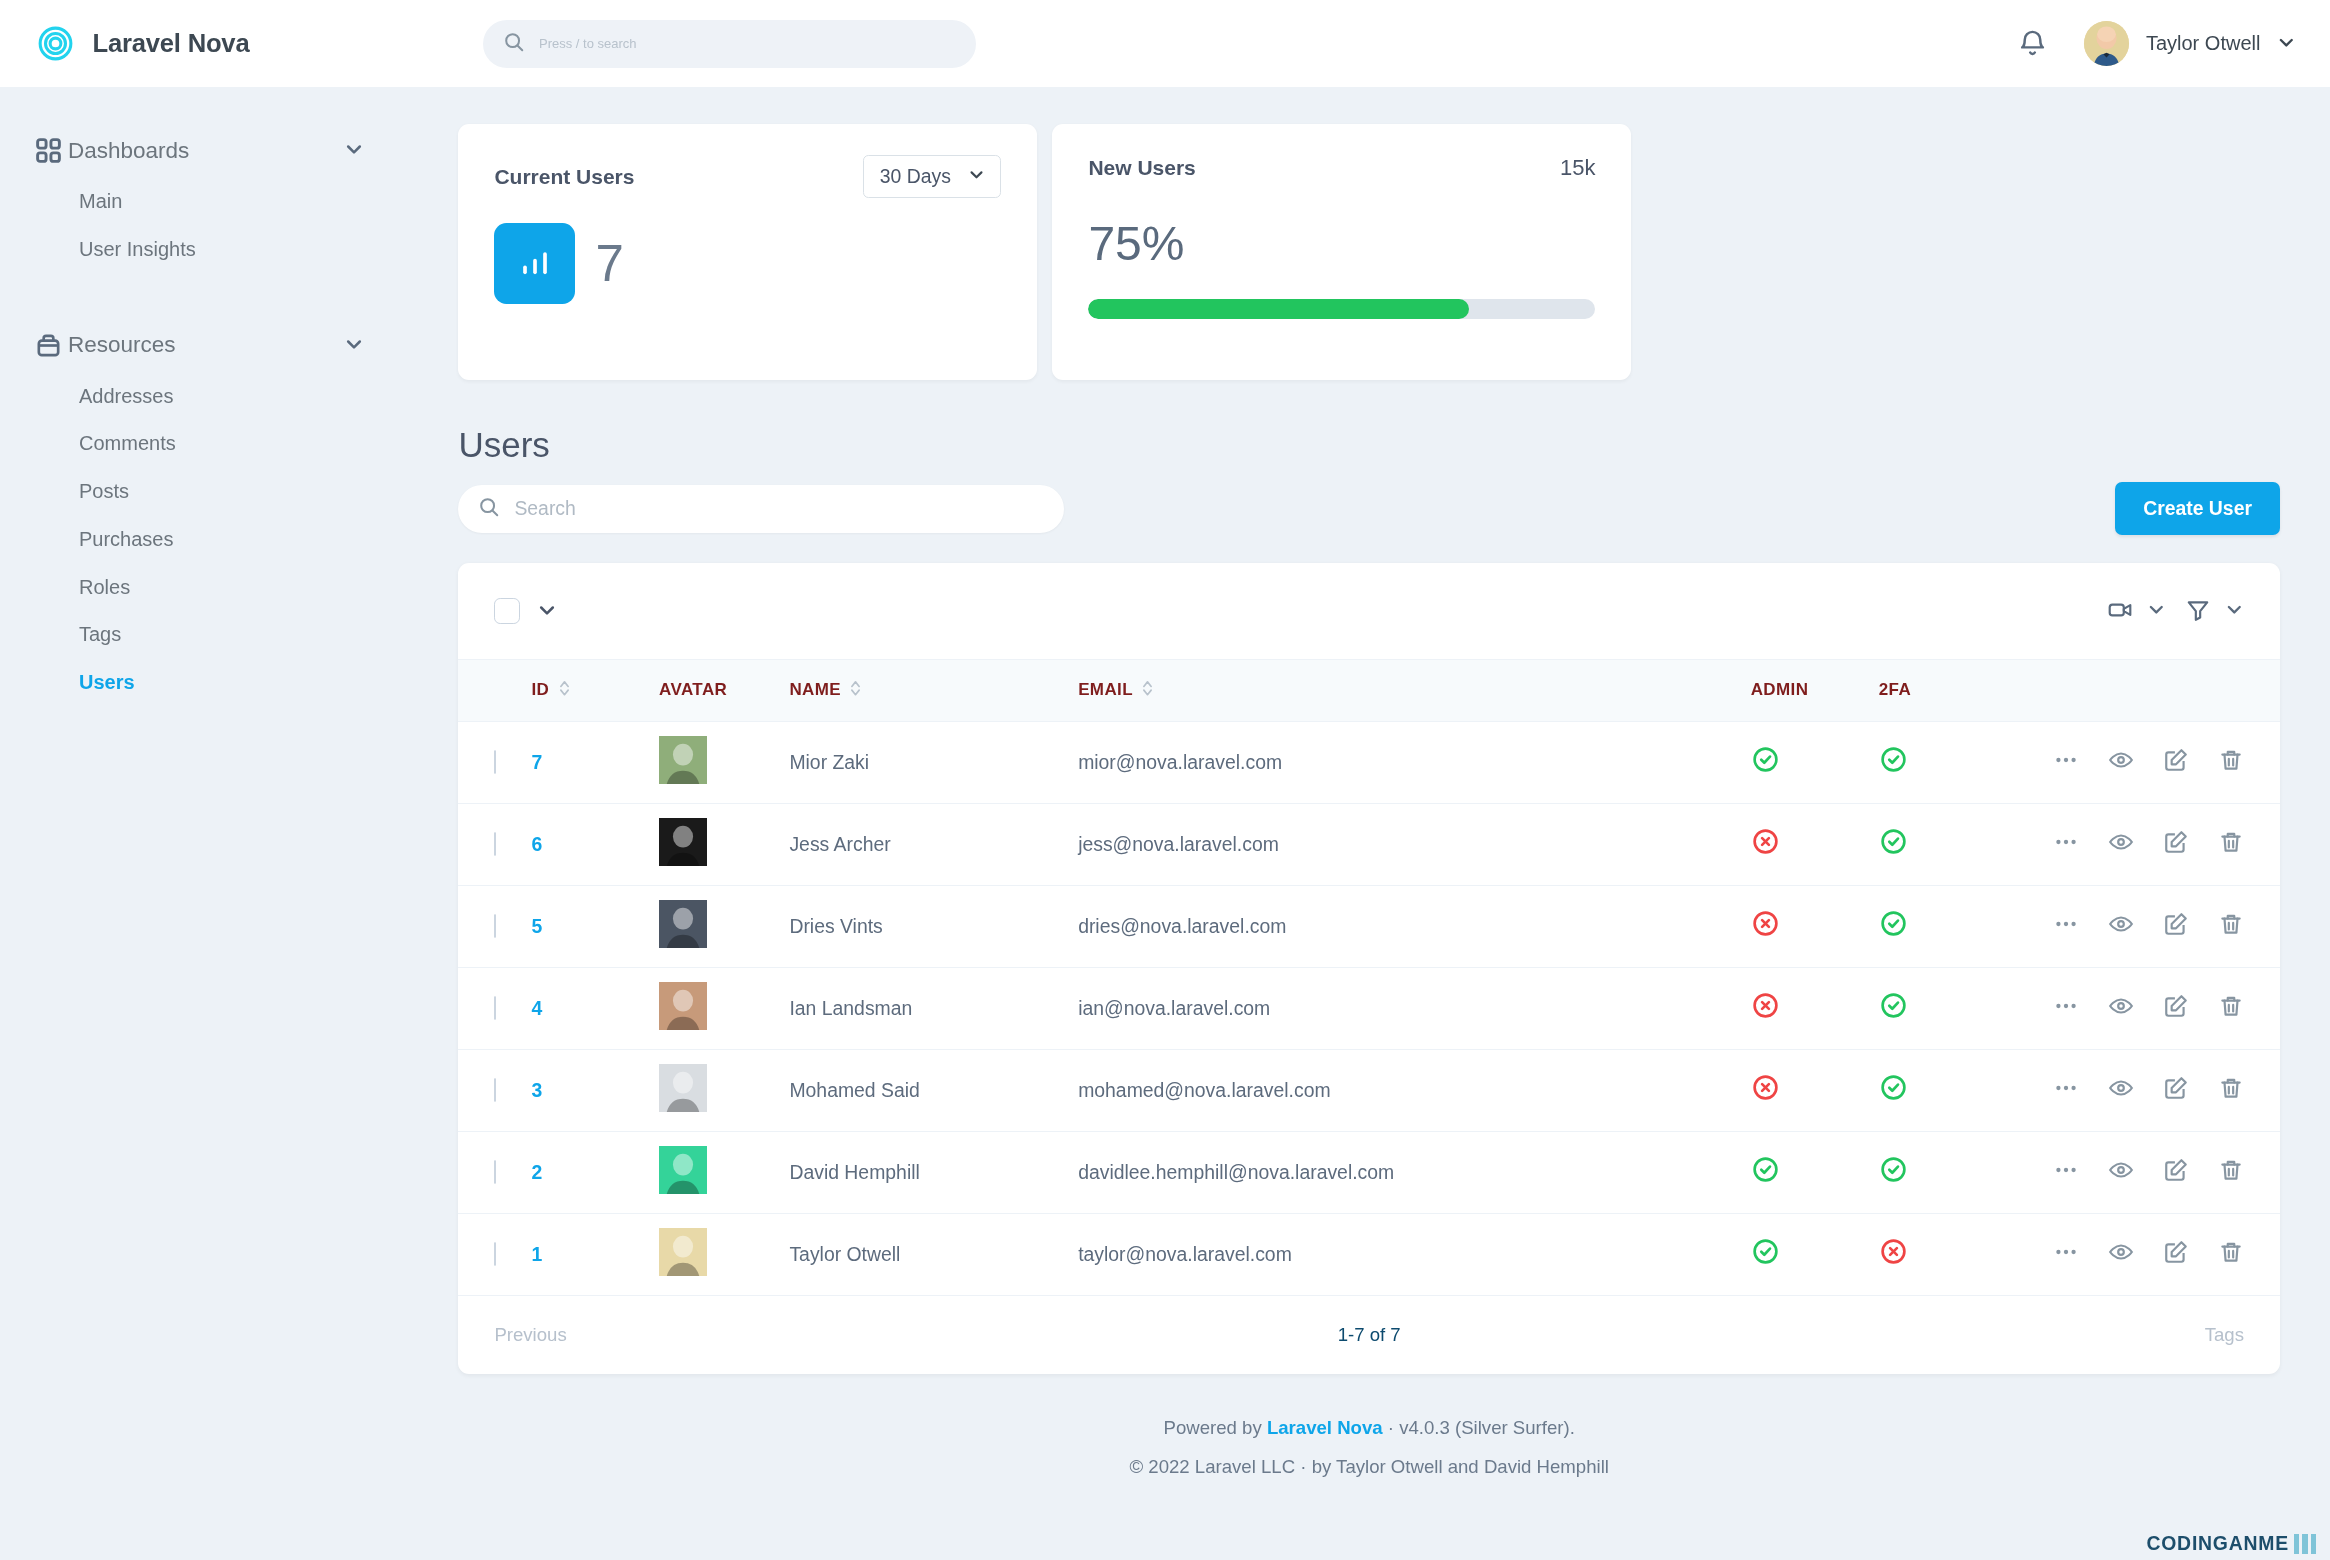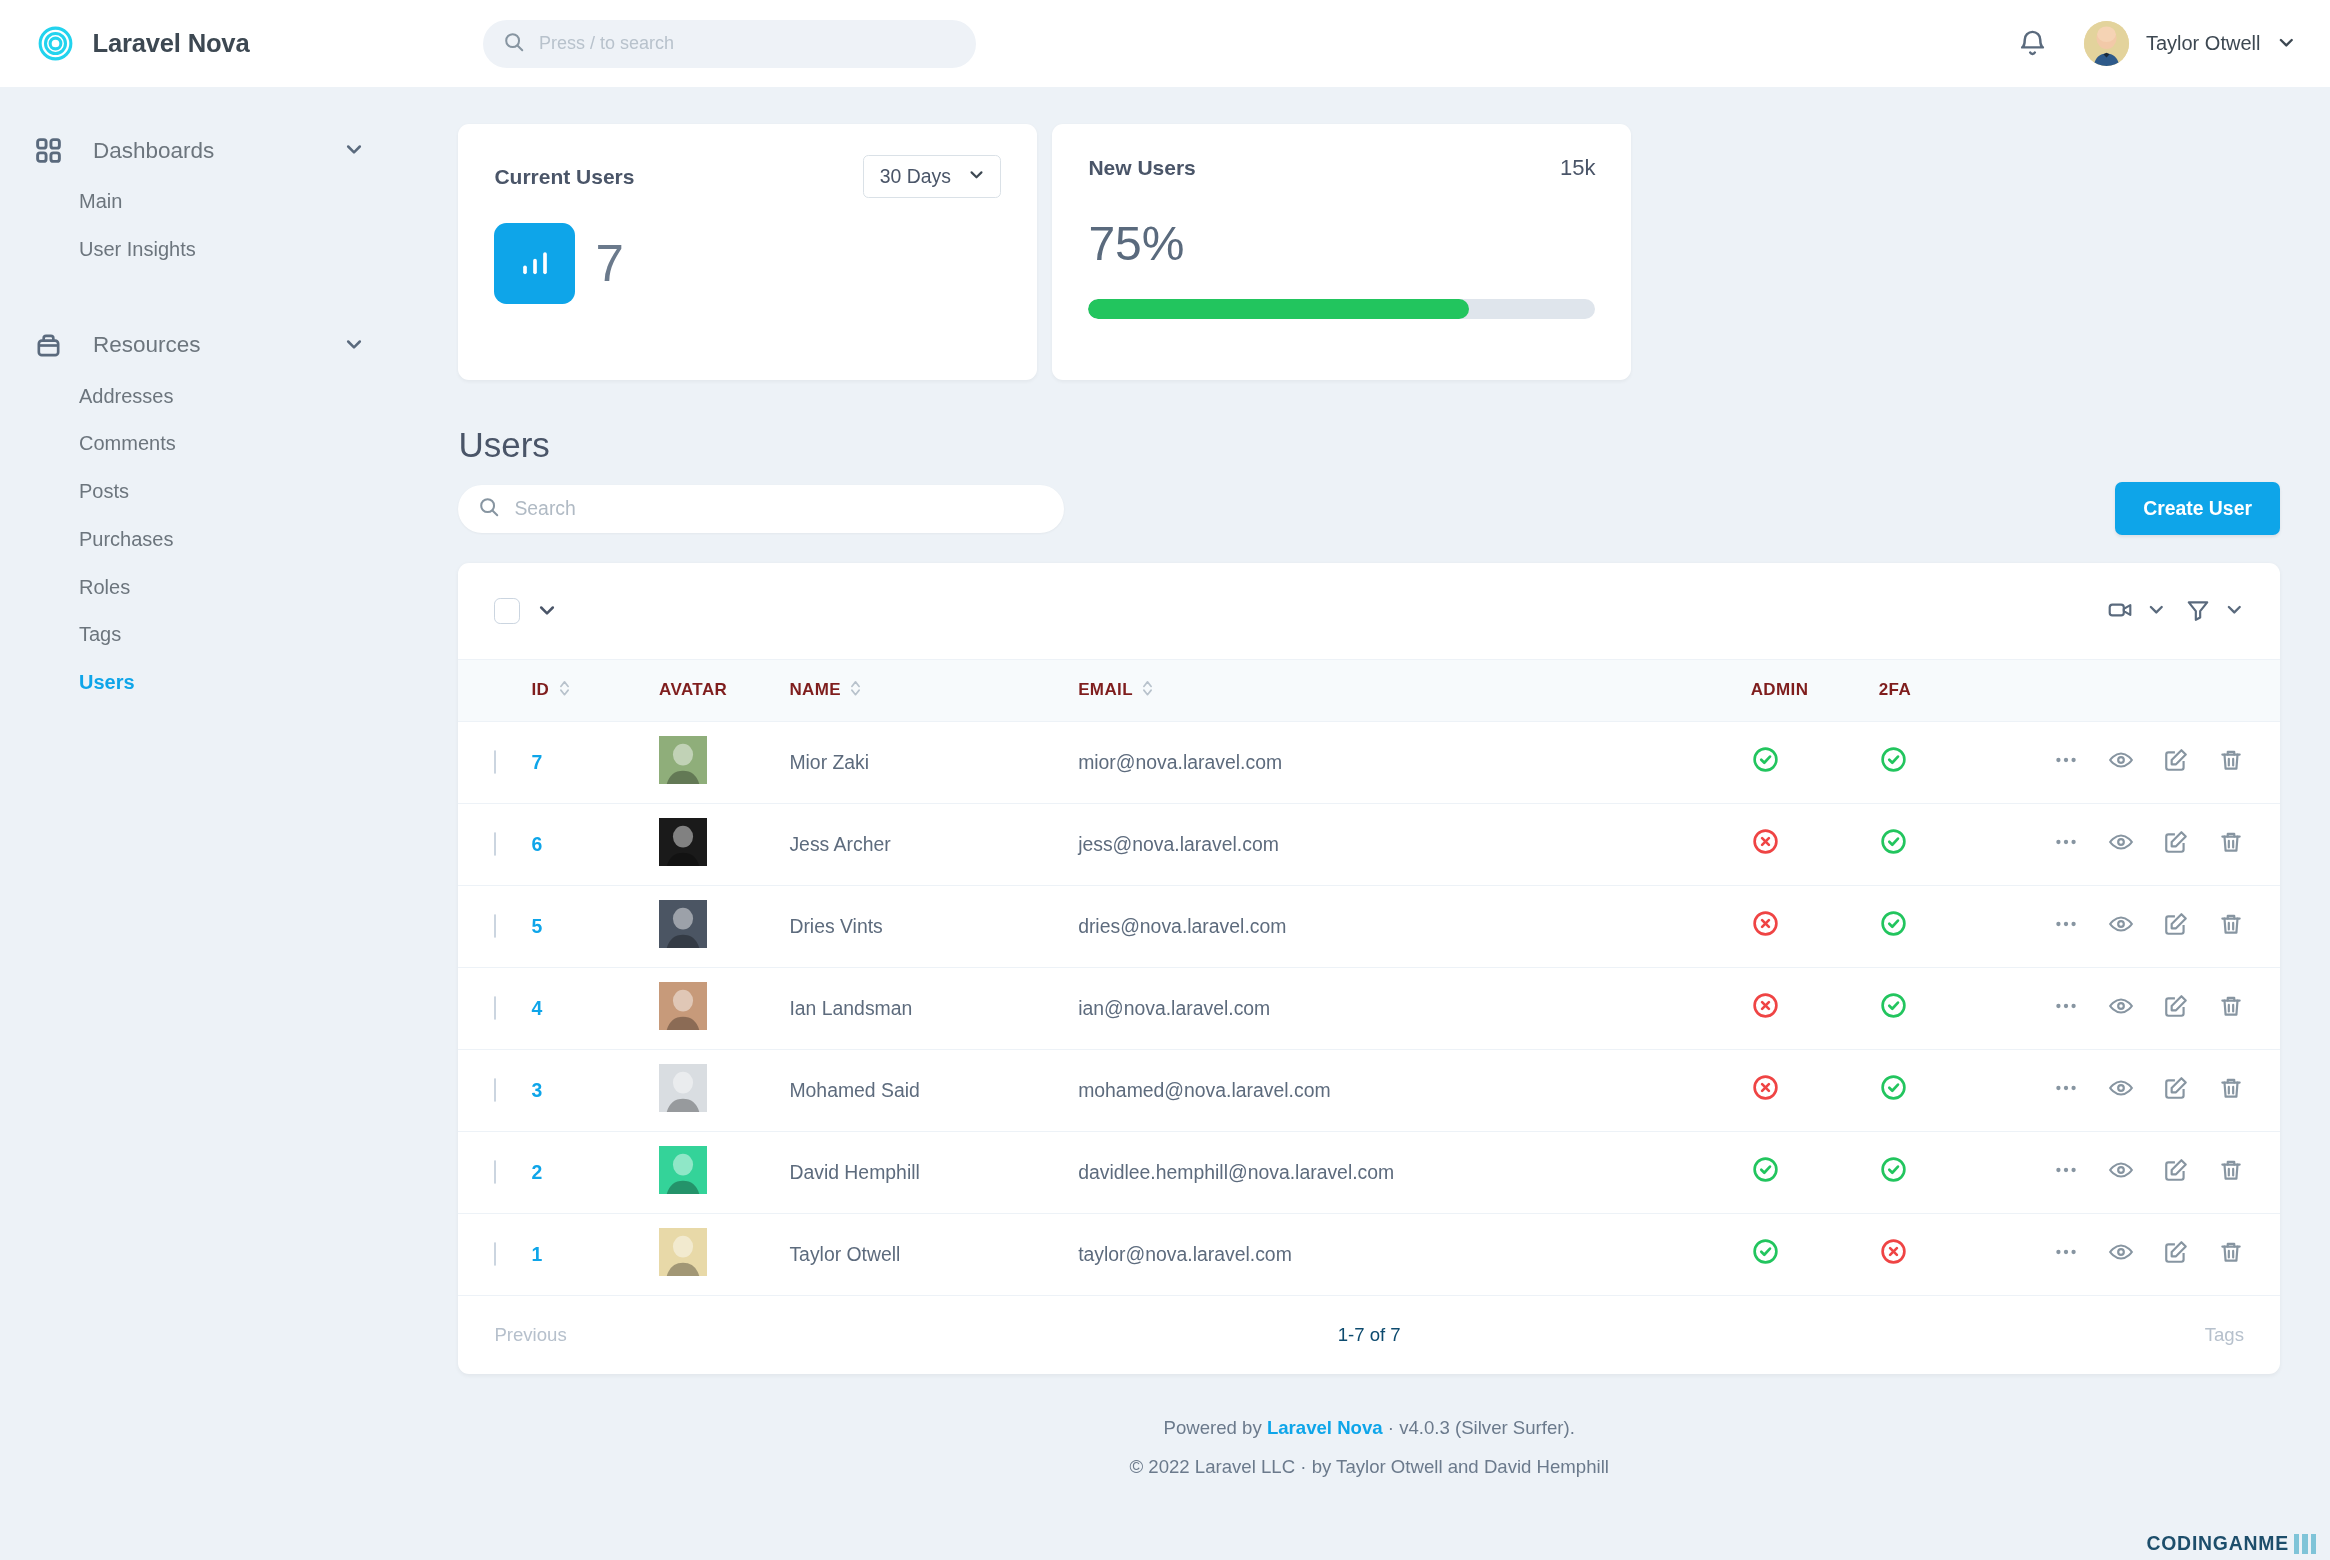--- a/index.html
+++ b/index.html
@@ -20,38 +20,38 @@
   .brand { display: flex; align-items: center; gap: 15.5px; width: 350px; }
   .brand-logo { width: 43px; height: 43px; flex: 0 0 43px; }
   .brand-name {
     font-size: 25.6px; font-weight: bold; color: #3d4852; letter-spacing: -0.2px;
   }
   .global-search {
     width: 493px; height: 48px; background: #eef2f7; border-radius: 24px;
     display: flex; align-items: center; gap: 14px; padding: 0 20px;
     margin-left: 99px;
   }
-  .global-search .ph { font-size: 18px; color: #b8c2cc; }
+  .global-search .ph { font-size: 13px; color: #b8c2cc; }
   .topbar-right {
     margin-left: auto; display: flex; align-items: center; gap: 36px;
   }
   .bell { width: 31px; height: 31px; cursor: pointer; }
   .user-menu { display: flex; align-items: center; gap: 17px; cursor: pointer; }
   .avatar-lg {
     width: 45px; height: 45px; border-radius: 50%; overflow: hidden;
     background: #e8d9a8; position: relative; flex: 0 0 45px;
   }
   .user-name { font-size: 20px; color: #3d4852; }
 
   
   .shell { display: flex; height: calc(1560px - 87px); }
   .sidebar { width: 446px; flex: 0 0 446px; padding: 37px 0 0 0; }
   .nav-group { margin-bottom: 14px; }
   .nav-head {
-    display: flex; align-items: center; gap: 30px;
+    display: flex; align-items: center; gap: 5px;
     padding: 12.4px 34px 12.4px 34px; cursor: pointer;
   }
   .nav-head .ico { width: 29px; height: 29px; flex: 0 0 29px; }
   .nav-head .lbl { font-size: 22.5px; color: #6c757d; }
   .nav-head .chev { margin-left: auto; margin-right: 48px; }
   .nav-item {
     padding: 12.4px 34px 12.4px 79px; font-size: 20px; color: #6c757d;
     cursor: pointer;
   }
   .nav-item.active { color: #0ea5e9; font-weight: bold; }

